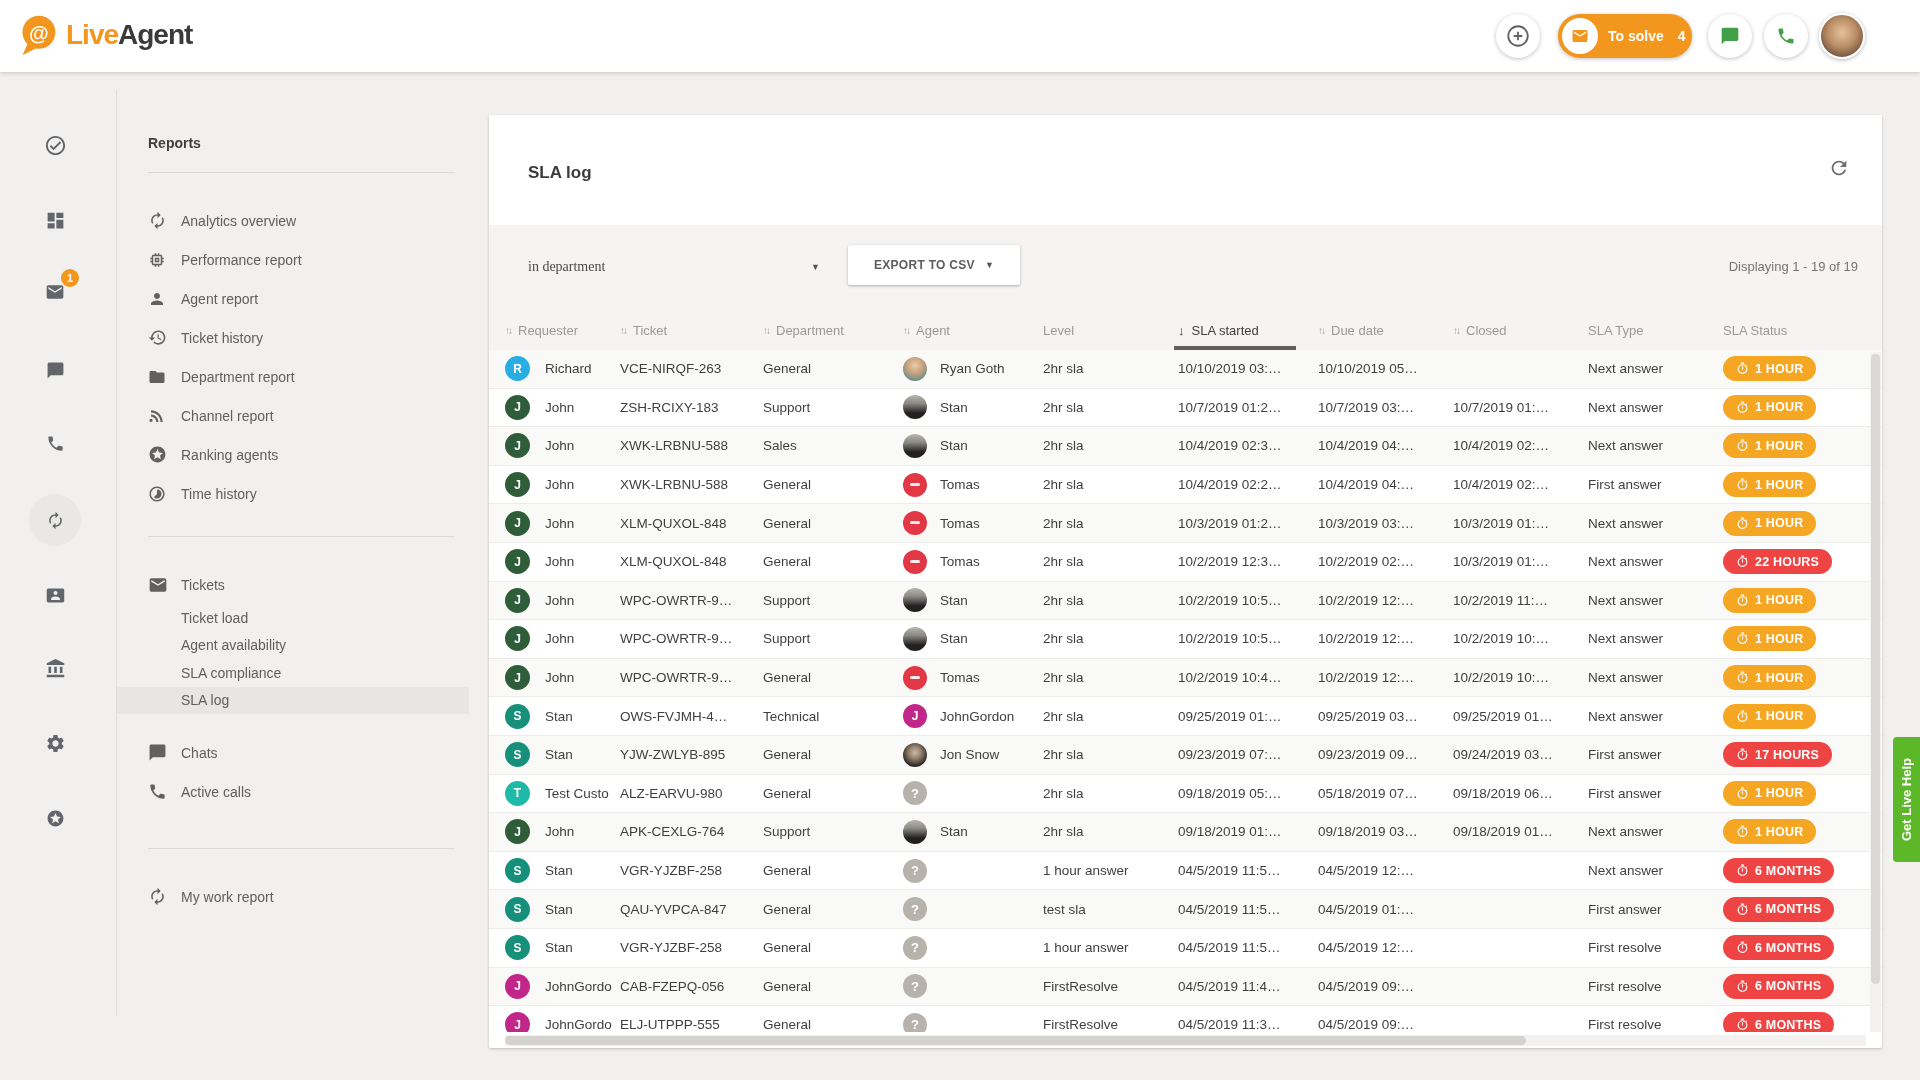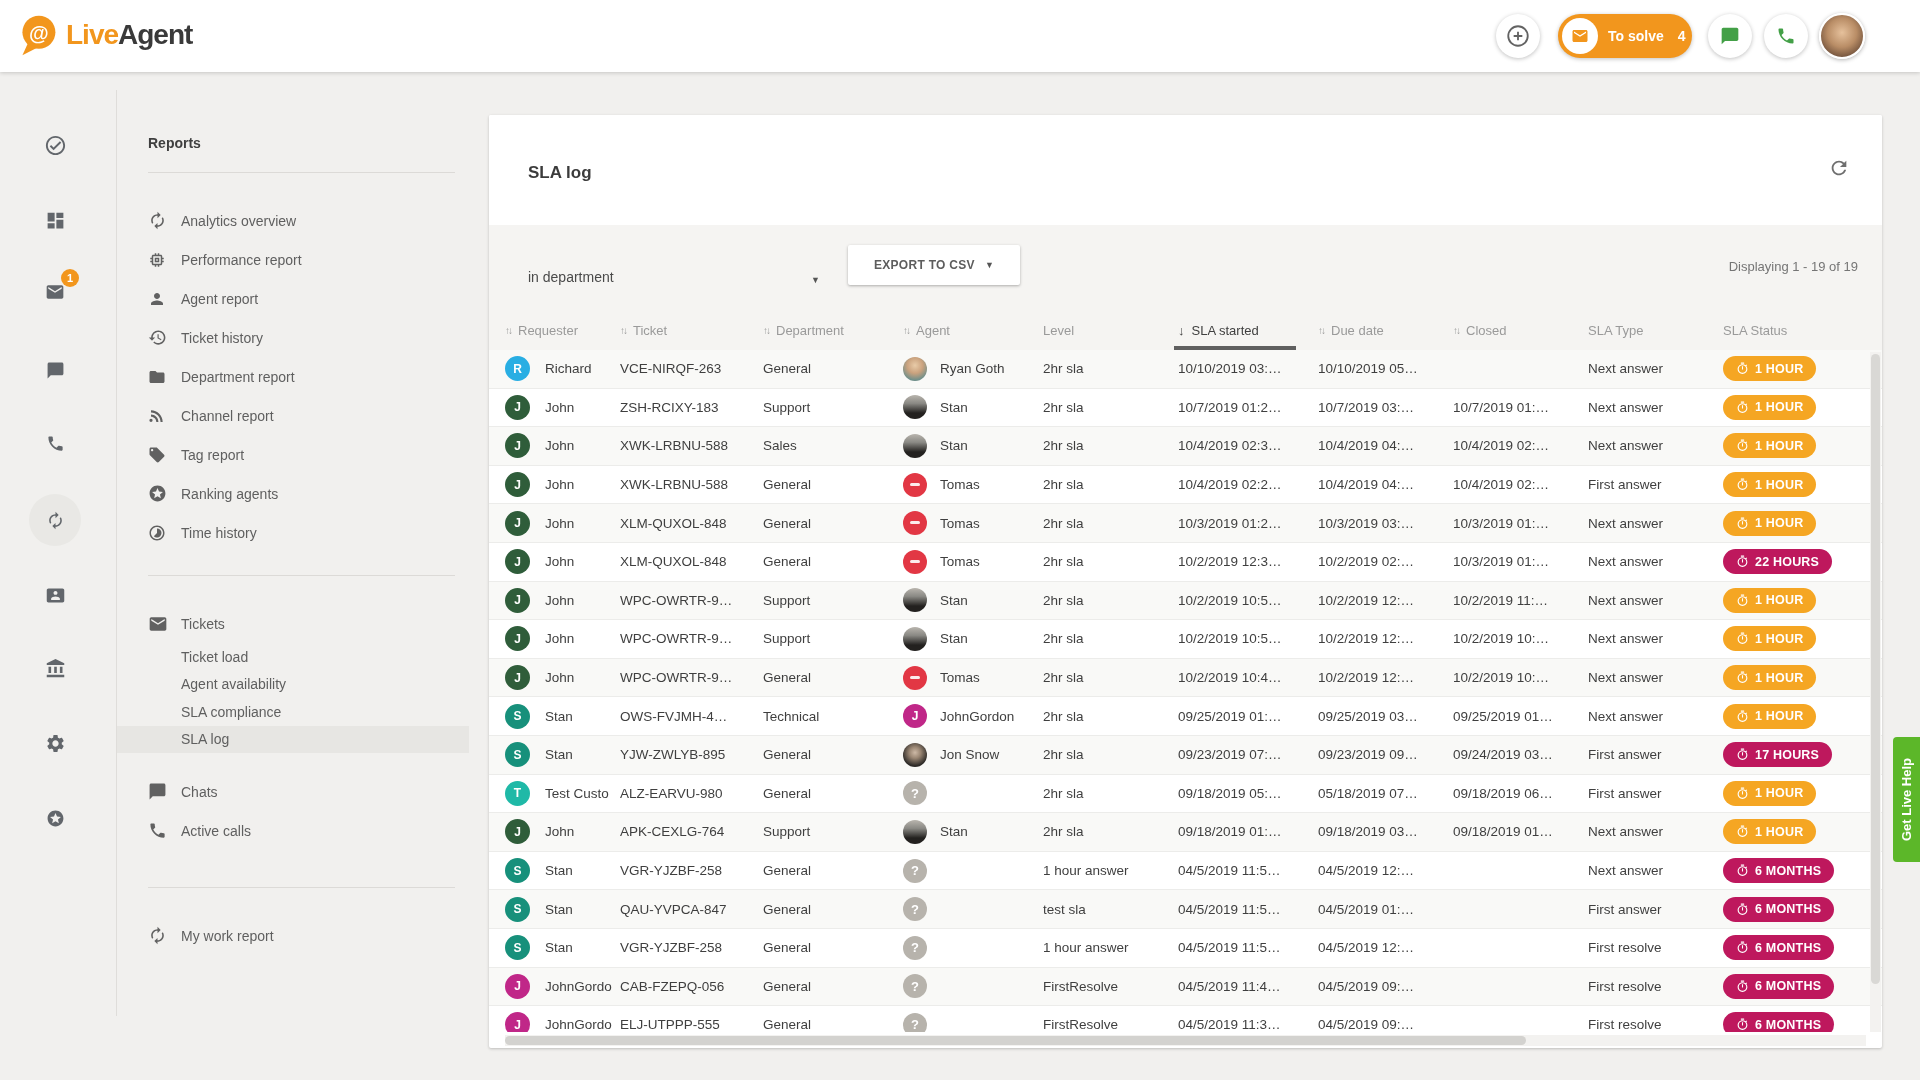--- a/index.html
+++ b/index.html
@@ -65,22 +65,22 @@
 
   
   .card { position:absolute; left:489px; top:115px; width:1393px; height:933px;
           background:#fff; border-radius:2px; box-shadow:0 1px 3px rgba(0,0,0,.22); overflow:hidden; }
   .card-head { height:110px; position:relative; background:#fff; }
   .card-title { position:absolute; left:39px; top:48px; font-size:17px; font-weight:700; color:#3b3b3b; }
   .refresh-btn { position:absolute; right:32px; top:42px; color:#6f6f6f; cursor:pointer; }
 
   .filterbar { position:absolute; top:110px; left:0; right:0; height:86px; background:#f5f4f2; }
   .dept-select { position:absolute; left:39px; top:24px; width:292px; height:36px;
-                 display:flex; align-items:flex-end; justify-content:space-between;
-                 font-size:14px; color:#4a4a4a; cursor:pointer; }
+                 display:flex; align-items:center; justify-content:space-between;
+                 font-size:14px; color:#4a4a4a; cursor:pointer;font-family:Liberation Serif, serif; }
   .caret { font-size:9px; color:#555; }
   .export-btn { position:absolute; left:359px; top:20px; width:172px; height:40px; background:#fff;
                 border-radius:2px; box-shadow:0 1px 3px rgba(0,0,0,.3);
                 display:flex; align-items:center; justify-content:center; gap:10px;
                 font-size:12px; font-weight:700; color:#5d5d5d; letter-spacing:.3px; cursor:pointer; }
   .displaying { position:absolute; right:24px; top:34px; font-size:13px; color:#757575; }
 
   
   .grid-cols { display:grid;
     grid-template-columns:40px 75px 143px 140px 140px 135px 140px 135px 135px 135px minmax(0,1fr);
@@ -106,21 +106,21 @@
   .avi-ryan { background:radial-gradient(circle at 50% 35%, #e8cba8 0%, #caa27e 40%, #6f8f8a 75%, #55736e 100%); }
   .avi-stan { background:linear-gradient(180deg,#b9b5ae 0%,#8a8984 35%,#23211f 75%); }
   .avi-jon  { background:radial-gradient(circle at 50% 40%, #cdb9a6 0%, #9a8673 30%, #2e2b28 70%); }
   .avi-tomas { background:#e23744; position:relative; }
   .avi-tomas::after { content:""; position:absolute; left:7px; top:10px; width:10px; height:3px;
                       border-radius:2px; background:rgba(255,255,255,.9); }
   .avi-unknown { background:#b7b3ac; font-size:13px; }
   .badge { display:inline-flex; align-items:center; gap:6px; height:25px; padding:0 13px;
            border-radius:13px; color:#fff; font-weight:700; font-size:12.5px; letter-spacing:.2px; }
   .badge.orange { background:#f5a623; }
-  .badge.red    { background:#be185d; }
+  .badge.red    { background:#ef4444; }
 
   
   .vscroll { position:absolute; right:1px; top:237px; height:680px; width:11px; background:#f3f2f0; }
   .vscroll .thumb { position:absolute; top:2px; left:1px; width:9px; height:630px; border-radius:5px; background:#d9d8d5; cursor:pointer; }
   .hscroll { position:absolute; left:16px; right:16px; bottom:2px; height:11px; background:#f3f2f0; }
   .hscroll .thumb { position:absolute; left:0; top:1px; height:9px; width:75%; border-radius:5px; background:#d3d2cf; cursor:pointer; }
 
   
   .help-tab { position:absolute; right:0; top:737px; width:27px; height:125px; background:#5cb729;
               border-radius:4px 0 0 4px; cursor:pointer; display:flex; align-items:center; justify-content:center; }
@@ -301,28 +301,20 @@
       <div class="menu-item">
         <span class="ic">
           <svg width="18" height="18" viewBox="0 0 24 24" fill="currentColor">
             <path d="M6.18 17.82a2.18 2.18 0 1 1-4.36 0 2.18 2.18 0 0 1 4.36 0zM4 4.44v2.83c7.03 0 12.73 5.7 12.73 12.73h2.83c0-8.59-6.97-15.56-15.56-15.56zm0 5.66v2.83c3.9 0 7.07 3.17 7.07 7.07h2.83c0-5.47-4.43-9.9-9.9-9.9z"></path>
           </svg>
         </span>
         <span>Channel report</span>
       </div>
       <div class="menu-item">
         <span class="ic">
-          <svg width="18" height="18" viewBox="0 0 24 24" fill="currentColor">
-            <path d="M21.41 11.58l-9-9C12.05 2.22 11.55 2 11 2H4c-1.1 0-2 .9-2 2v7c0 .55.22 1.05.59 1.42l9 9c.36.36.86.58 1.41.58.55 0 1.05-.22 1.41-.59l7-7c.37-.36.59-.86.59-1.41 0-.55-.23-1.06-.59-1.42zM5.5 7C4.67 7 4 6.33 4 5.5S4.67 4 5.5 4 7 4.67 7 5.5 6.33 7 5.5 7z"></path>
-          </svg>
-        </span>
-        <span>Tag report</span>
-      </div>
-      <div class="menu-item">
-        <span class="ic">
           <svg width="19" height="19" viewBox="0 0 24 24" fill="currentColor">
             <path d="M12 2C6.48 2 2 6.48 2 12s4.48 10 10 10 10-4.48 10-10S17.52 2 12 2zm4.24 16L12 15.45 7.77 18l1.12-4.81-3.73-3.23 4.92-.42L12 5l1.92 4.53 4.92.42-3.73 3.23L16.24 18z"></path>
           </svg>
         </span>
         <span>Ranking agents</span>
       </div>
       <div class="menu-item">
         <span class="ic">
           <svg width="18" height="18" viewBox="0 0 24 24" fill="currentColor">
             <path d="M16.24 7.76C15.07 6.59 13.54 6 12 6v6l-4.24 4.24c2.34 2.34 6.14 2.34 8.49 0 2.34-2.34 2.34-6.14-.01-8.48zM12 2C6.48 2 2 6.48 2 12s4.48 10 10 10 10-4.48 10-10S17.52 2 12 2zm0 18c-4.42 0-8-3.58-8-8s3.58-8 8-8 8 3.58 8 8-3.58 8-8 8z"></path>

